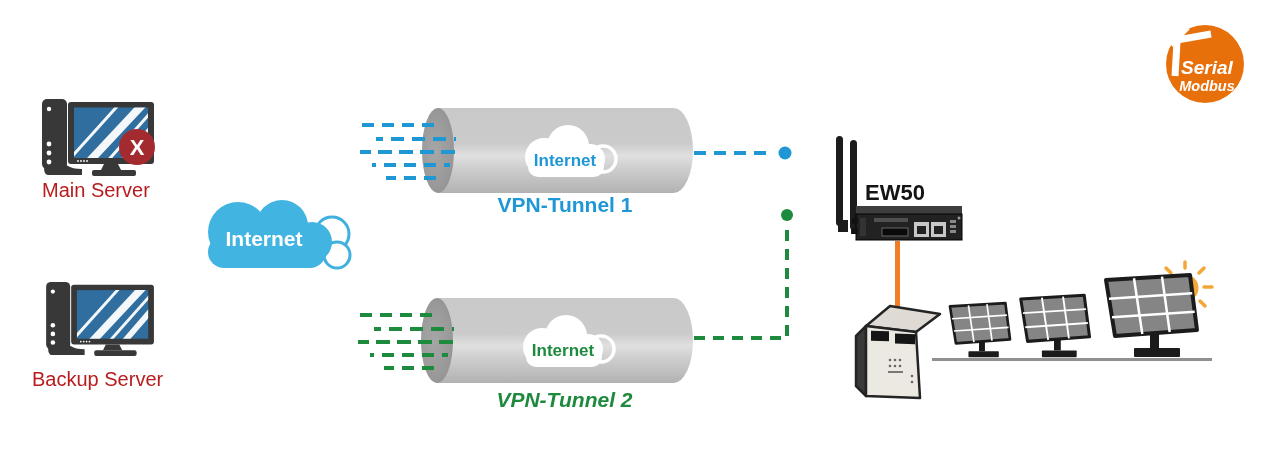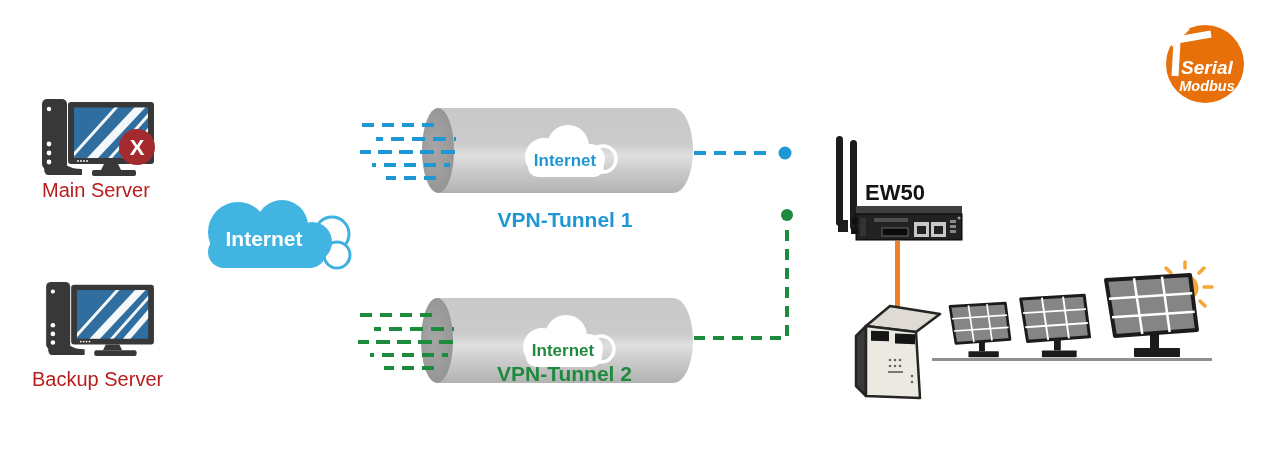--- a/index.html
+++ b/index.html
@@ -126,21 +126,21 @@
 
   <svg class="abs" style="left:508px;top:119px;" width="112" height="66" viewBox="0 0 112 66">
     <circle cx="95" cy="40" r="13" fill="none" stroke="#fff" stroke-width="3.5"></circle>
     <circle cx="36" cy="38" r="19" fill="#fff"></circle>
     <circle cx="60" cy="27" r="21" fill="#fff"></circle>
     <circle cx="82" cy="40" r="15" fill="#fff"></circle>
     <rect x="20" y="38" width="76" height="20" rx="10" fill="#fff"></rect>
     <text x="57" y="47" text-anchor="middle" font-size="17" font-weight="700" fill="#1F97D4">Internet</text>
   </svg>
 
-  <div class="abs tunnel-label blue" style="left:437px;top:208px;width:256px;">VPN-Tunnel 1</div>
+  <div class="abs tunnel-label blue" style="left:437px;top:193px;width:256px;">VPN-Tunnel 1</div>
 
   <svg class="abs" style="left:692px;top:140px;" width="104" height="26" viewBox="0 0 104 26">
     <line x1="2" y1="13" x2="80" y2="13" stroke="#1F97D4" stroke-width="4" stroke-dasharray="12 8"></line>
     <circle cx="93" cy="13" r="6.5" fill="#1F97D4"></circle>
   </svg>
 
   <div class="abs tunnel-body" style="left:436px;top:298px;width:257px;height:85px;"></div>
   <div class="abs tunnel-end" style="left:421px;top:298px;width:32px;height:85px;"></div>
 
   <svg class="abs" style="left:358px;top:308px;" width="102" height="66" viewBox="0 0 102 66">
@@ -155,21 +155,21 @@
 
   <svg class="abs" style="left:506px;top:309px;" width="112" height="66" viewBox="0 0 112 66">
     <circle cx="95" cy="40" r="13" fill="none" stroke="#fff" stroke-width="3.5"></circle>
     <circle cx="36" cy="38" r="19" fill="#fff"></circle>
     <circle cx="60" cy="27" r="21" fill="#fff"></circle>
     <circle cx="82" cy="40" r="15" fill="#fff"></circle>
     <rect x="20" y="38" width="76" height="20" rx="10" fill="#fff"></rect>
     <text x="57" y="47" text-anchor="middle" font-size="17" font-weight="700" fill="#1E8A3E">Internet</text>
   </svg>
 
-  <div class="abs tunnel-label green" style="left:436px;top:362px;width:257px;">VPN-Tunnel 2</div>
+  <div class="abs tunnel-label green" style="left:436px;top:388px;width:257px;font-style:italic;">VPN-Tunnel 2</div>
 
   <svg class="abs" style="left:692px;top:206px;" width="104" height="140" viewBox="0 0 104 140">
     <path d="M2,132 L95,132 L95,16" fill="none" stroke="#1E8A3E" stroke-width="4" stroke-dasharray="11 8"></path>
     <circle cx="95" cy="9" r="6" fill="#1E8A3E"></circle>
   </svg>
 
   <div class="abs ew50-label" style="left:865px;top:180px;">EW50</div>
 
   <svg class="abs" style="left:830px;top:134px;" width="136" height="112" viewBox="0 0 136 112">
     <g>

